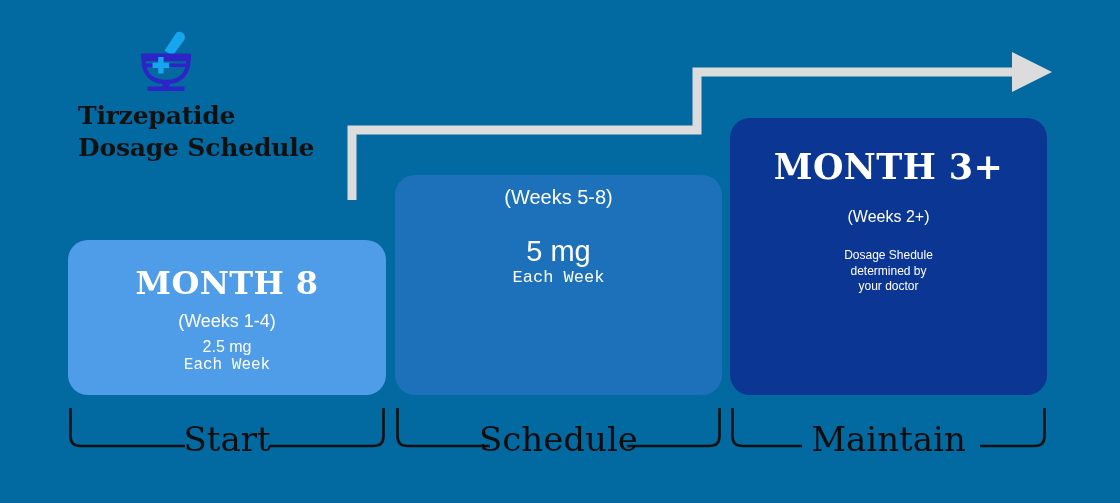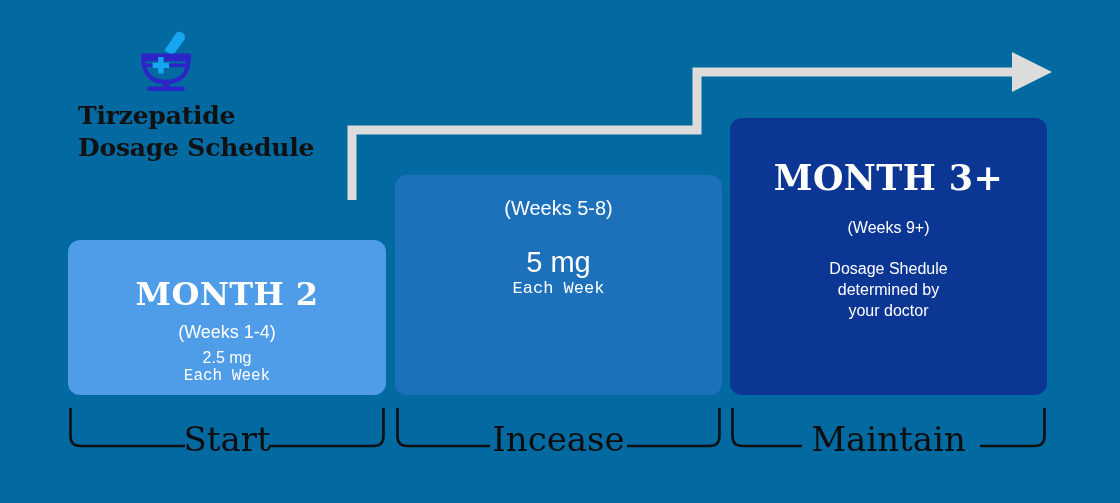--- a/index.html
+++ b/index.html
@@ -44,25 +44,25 @@
     font-size: 25px;
     line-height: 1.28;
     color: #111111;
     letter-spacing: -0.2px;
     white-space: pre-line;
   }
 
   
   .card {
     position: absolute;
-    border-radius: 12px;
+    border-radius: 20px;
     box-sizing: border-box;
     text-align: center;
     color: #ffffff;
-    padding: 11px 14px;
+    padding: 0 14px;
     display: flex;
     flex-direction: column;
     align-items: center;
   }
   .card-title {
     font-family: "DejaVu Serif", "Liberation Serif", serif;
     font-weight: 700;
     letter-spacing: 0.4px;
     color: #ffffff;
   }
@@ -110,21 +110,21 @@
   #card-month-2 .card-dose  { font-size: 29px; margin-top: 26px; }
   #card-month-2 .card-freq  { font-size: 17px; margin-top: 0px; }
 
   
   #card-month-3 {
     left: 730px; top: 118px; width: 317px; height: 277px;
     background: #0c3694;
   }
   #card-month-3 .card-title { font-size: 35px; margin-top: 28px; }
   #card-month-3 .card-weeks { font-size: 16px; margin-top: 21px; }
-  #card-month-3 .card-note  { font-size: 16px; margin-top: 22px; }
+  #card-month-3 .card-note  { font-size: 12px; margin-top: 22px; }
 
   
   .phase {
     position: absolute;
     height: 70px;
   }
   .phase svg { position: absolute; left: 0; top: 0; }
   .phase-label {
     position: absolute;
     top: 16px;
@@ -166,52 +166,52 @@
 
       <rect x="30.5" y="53" width="7" height="6.5" fill="#2d24c8"></rect>
 
       <rect x="15.5" y="58.5" width="37" height="4.6" rx="1.2" fill="#2d24c8"></rect>
     </svg>
     <div id="brand-title">Tirzepatide
 Dosage Schedule</div>
   </div>
 
   <div class="card" id="card-month-1">
-    <div class="card-title">MONTH 2</div>
+    <div class="card-title">MONTH 8</div>
     <div class="card-weeks">(Weeks 1-4)</div>
     <div class="card-dose">2.5 mg</div>
     <div class="card-freq">Each Week</div>
   </div>
 
   <div class="card" id="card-month-2">
     <div class="card-weeks">(Weeks 5-8)</div>
     <div class="card-dose">5 mg</div>
     <div class="card-freq">Each Week</div>
   </div>
 
   <div class="card" id="card-month-3">
     <div class="card-title">MONTH 3+</div>
-    <div class="card-weeks">(Weeks 9+)</div>
+    <div class="card-weeks">(Weeks 2+)</div>
     <div class="card-note">Dosage Shedule
 determined by
 your doctor</div>
   </div>
 
   <div class="phase" id="phase-start">
     <svg width="318" height="70" viewBox="0 0 318 70" xmlns="http://www.w3.org/2000/svg">
       <path d="M2.5 2 L2.5 30 Q2.5 40 12.5 40 L117 40 M201 40 L305.5 40 Q315.5 40 315.5 30 L315.5 2" fill="none" stroke="#111111" stroke-width="2.6" stroke-linecap="butt"></path>
     </svg>
     <div class="phase-label">Start</div>
   </div>
 
   <div class="phase" id="phase-increase">
     <svg width="327" height="70" viewBox="0 0 327 70" xmlns="http://www.w3.org/2000/svg">
       <path d="M2.5 2 L2.5 30 Q2.5 40 12.5 40 L95 40 M232 40 L314.5 40 Q324.5 40 324.5 30 L324.5 2" fill="none" stroke="#111111" stroke-width="2.6" stroke-linecap="butt"></path>
     </svg>
-    <div class="phase-label">Incease</div>
+    <div class="phase-label">Schedule</div>
   </div>
 
   <div class="phase" id="phase-maintain">
     <svg width="317" height="70" viewBox="0 0 317 70" xmlns="http://www.w3.org/2000/svg">
       <path d="M2.5 2 L2.5 30 Q2.5 40 12.5 40 L72 40 M250 40 L304.5 40 Q314.5 40 314.5 30 L314.5 2" fill="none" stroke="#111111" stroke-width="2.6" stroke-linecap="butt"></path>
     </svg>
     <div class="phase-label">Maintain</div>
   </div>
 
 </div>

